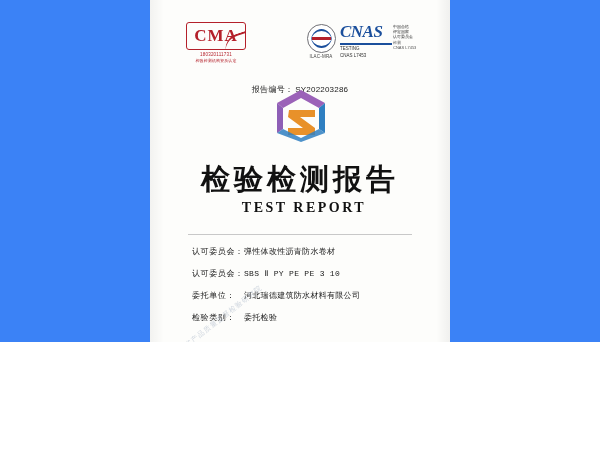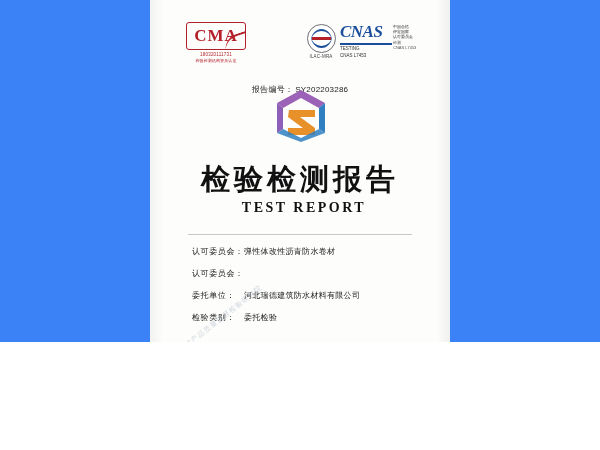--- a/index.html
+++ b/index.html
@@ -429,20 +429,21 @@
 
     <div class="divider"></div>
 
     <div class="fields">
       <div class="field-row">
         <div class="field-label">认可委员会：</div>
         <div class="field-value">弹性体改性沥青防水卷材</div>
       </div>
       <div class="field-row">
         <div class="field-label">认可委员会：</div>
+        <div class="field-value">SBS Ⅱ PY PE PE 3 10</div>
       </div>
       <div class="field-row">
         <div class="field-label">委托单位：</div>
         <div class="field-value">河北瑞德建筑防水材料有限公司</div>
       </div>
       <div class="field-row">
         <div class="field-label">检验类别：</div>
         <div class="field-value">委托检验</div>
       </div>
     </div>

